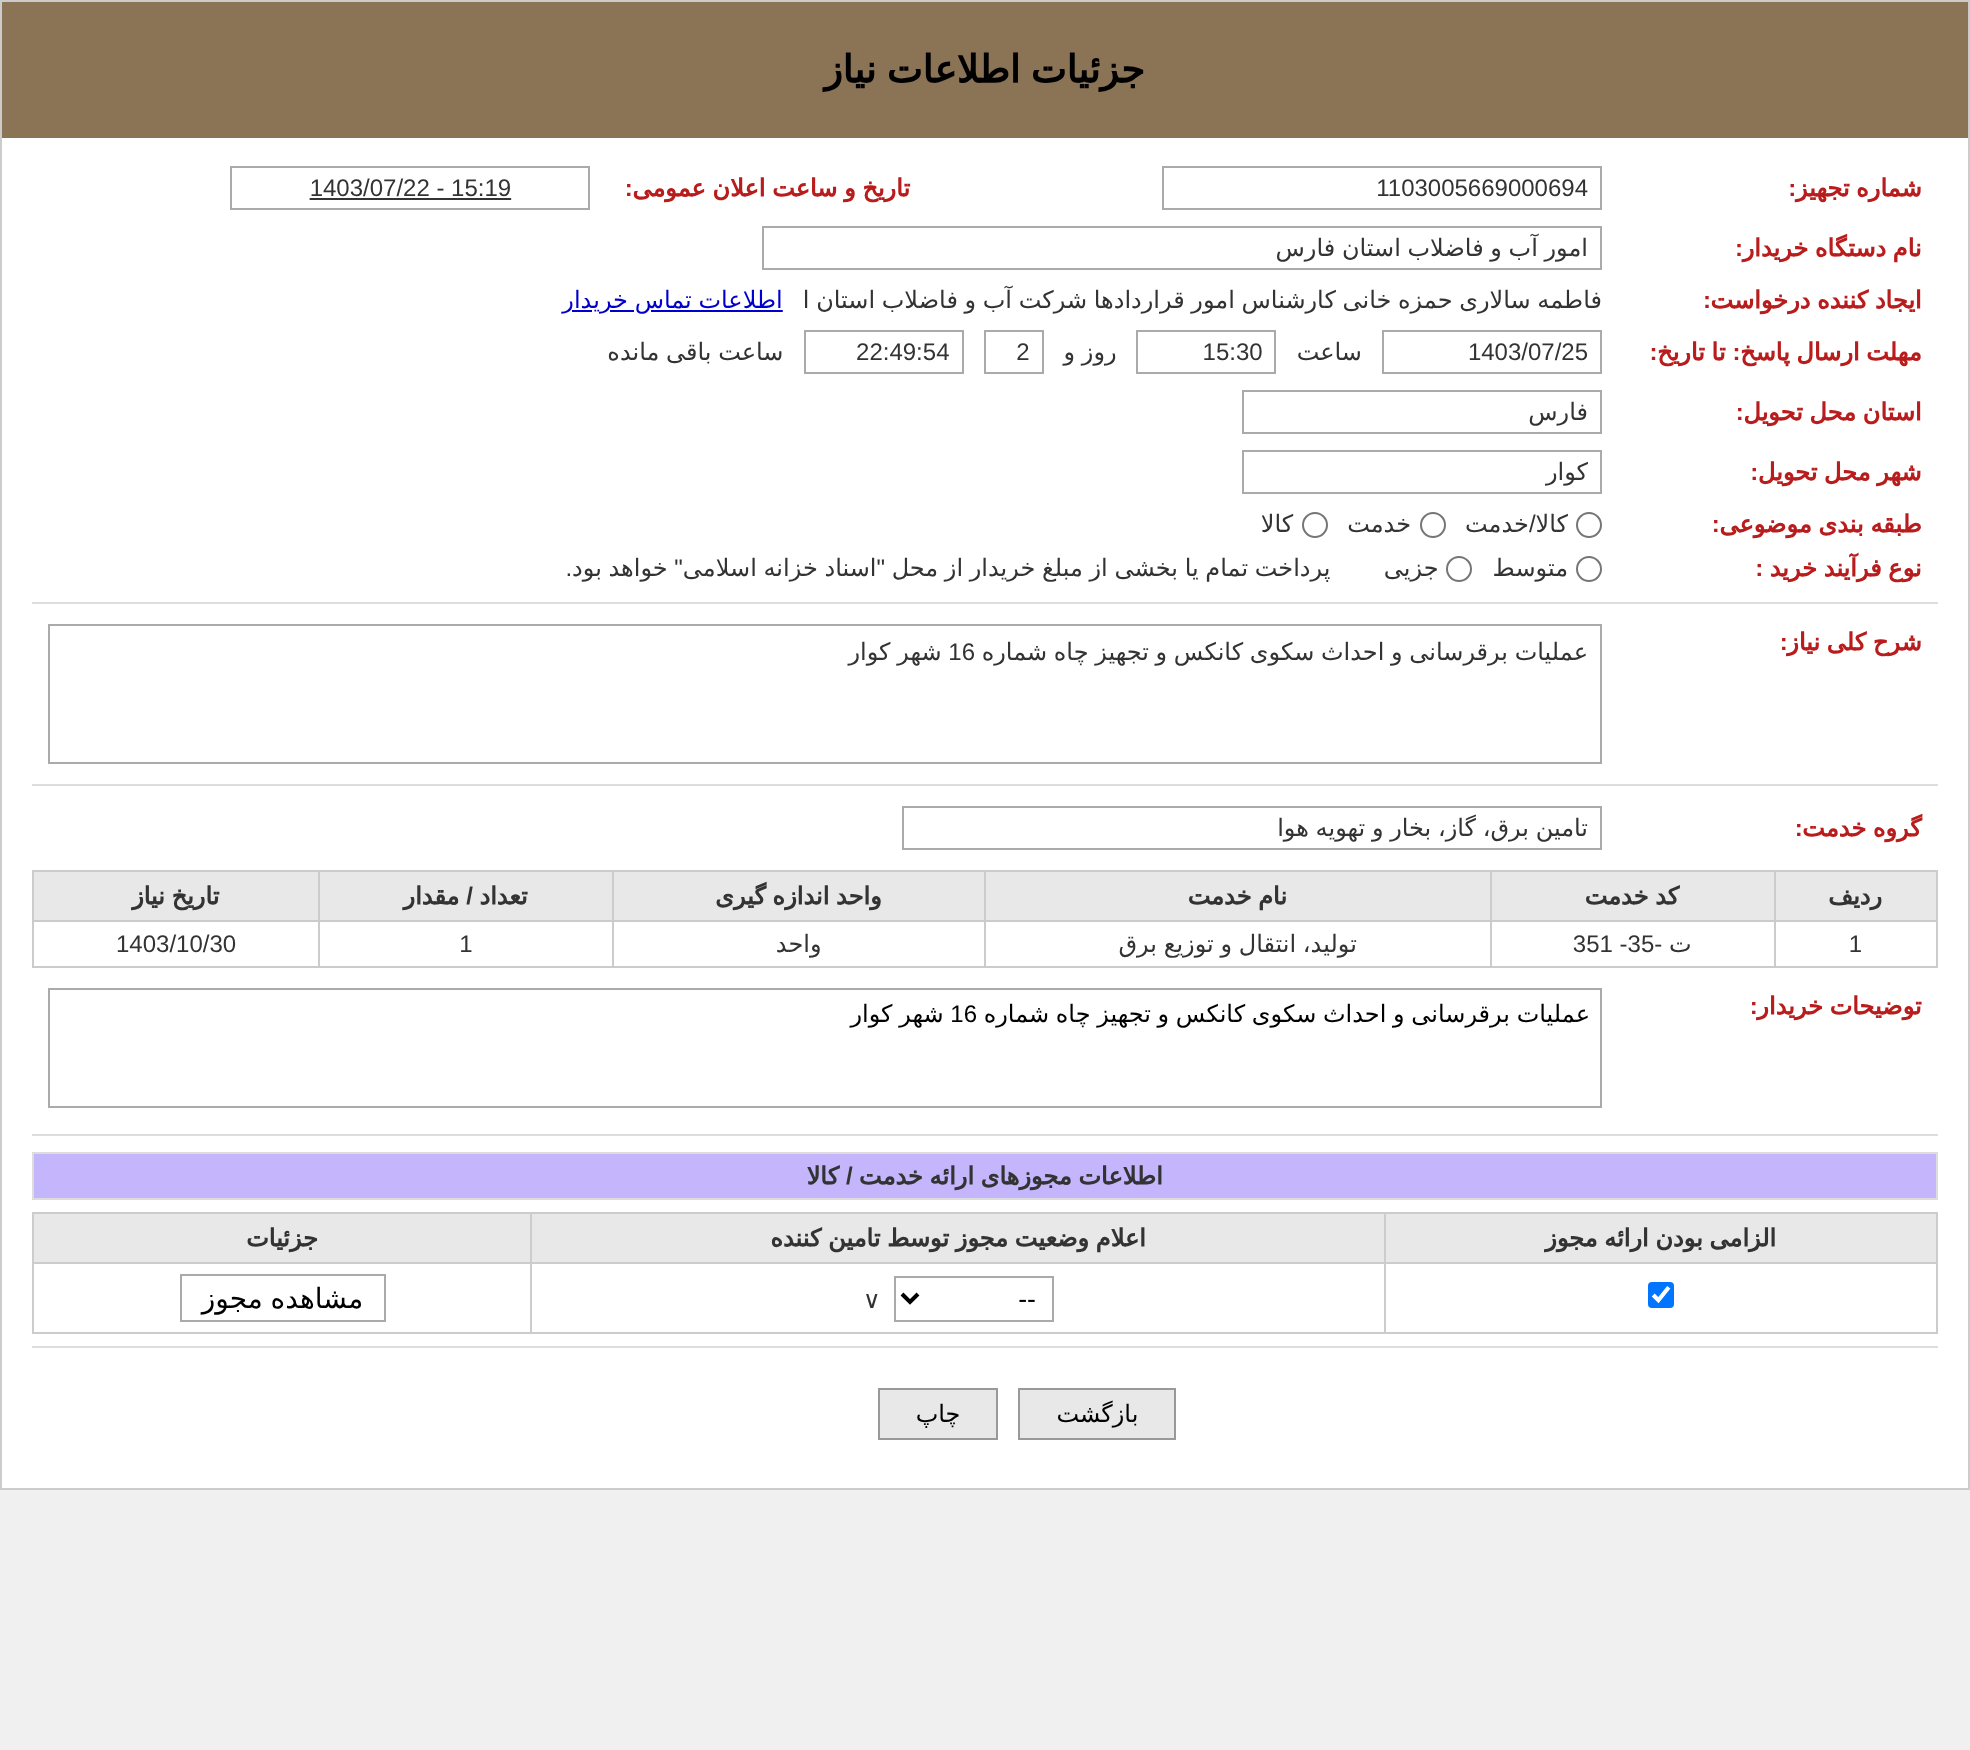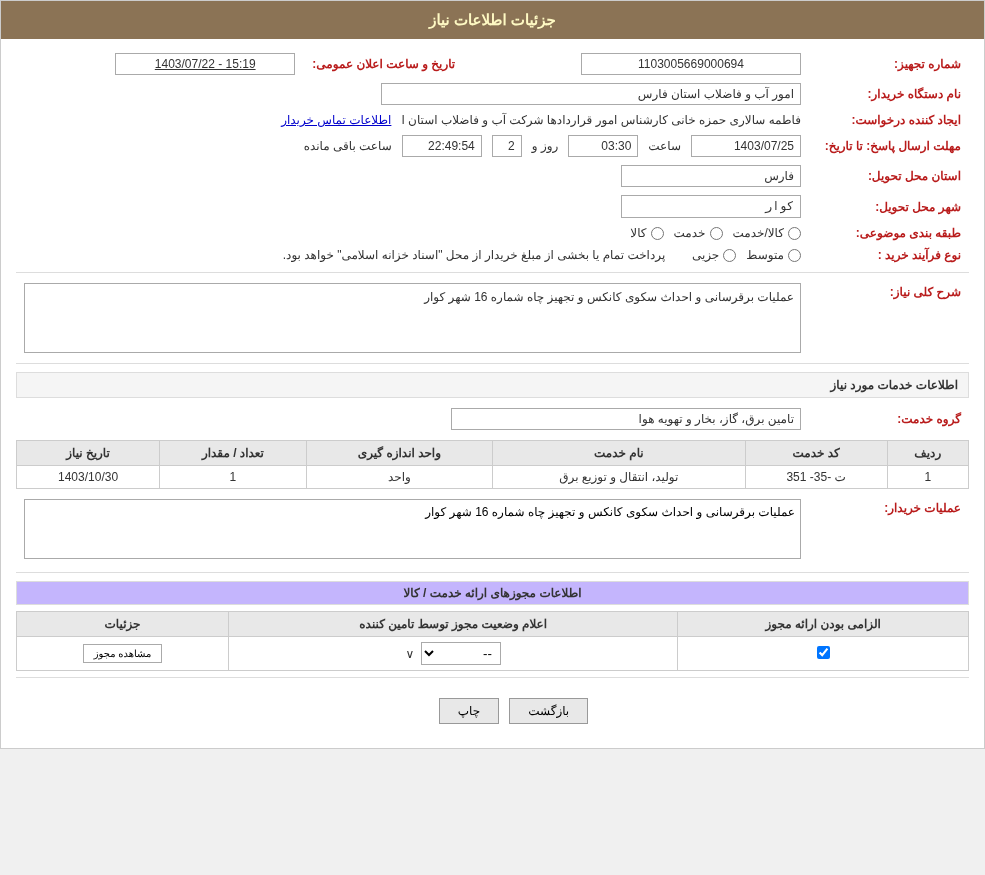--- a/index.html
+++ b/index.html
@@ -11,24 +11,24 @@
       color: #333;
     }
     .page-wrapper {
       max-width: 985px;
       margin: 0 auto;
       background: #fff;
       border: 1px solid #ccc;
     }
     .header-bar {
       background: #8b7355;
-      color: #fef9c3;
-      text-align: center;
-      padding: 10px;
-      font-size: 15px;
+      color: #000000;
+      text-align: center;
+      padding: 22px;
+      font-size: 19px;
       font-weight: bold;
     }
     .content {
       padding: 10px 15px;
     }
     .section-title {
       background: #f5f5f5;
       border: 1px solid #ddd;
       padding: 5px 10px;
       font-weight: bold;
@@ -174,39 +174,39 @@
       min-width: 80px;
     }
     .checkbox-cell {
       text-align: center;
     }
     .view-btn {
       border: 1px solid #aaa;
       background: #fff;
       padding: 3px 10px;
       cursor: pointer;
-      font-size: 10px;
+      font-size: 14px;
     }
   </style>
 </head>
 <body>
 
 <div class="page-wrapper">
   <div class="header-bar">
     <span>جزئیات اطلاعات نیاز</span>
   </div>
 
   <div class="content main-content-area">
 
     <table class="info-table">
       <tbody>
           <tr>
         <td class="label-cell">شماره تجهیز:</td>
         <td class="value-cell">
-          <span class="input-box input-medium" style="direction:ltr; text-align:center;">1103005669000694</span>
+          <span class="input-box input-medium" style="direction:ltr; text-align:right;">1103005669000694</span>
         </td>
         <td class="label-cell" style="text-align:right;">تاریخ و ساعت اعلان عمومی:</td>
         <td class="value-cell">
           <span class="input-box" style="direction:ltr; text-align:center; width:180px;text-decoration:underline;">1403/07/22 - 15:19</span>
         </td>
       </tr>
       <tr>
         <td class="label-cell">نام دستگاه خریدار:</td>
         <td class="value-cell" colspan="3">
           <span class="input-box" style="width:420px;">امور آب و فاضلاب استان فارس</span>
@@ -220,41 +220,41 @@
           <span class="blue-link">اطلاعات تماس خریدار</span>
         </td>
       </tr>
       <tr>
         <td class="label-cell">مهلت ارسال پاسخ: تا تاریخ:</td>
         <td class="value-cell" colspan="3">
           <span class="input-box" style="width:110px;">1403/07/25</span>
           &nbsp;
           <span>ساعت</span>
           &nbsp;
-          <span class="input-box" style="width:70px;">03:30</span>
+          <span class="input-box" style="width:70px;">15:30</span>
           &nbsp;
           <span>روز و</span>
           &nbsp;
           <span class="input-box" style="width:30px;">2</span>
           &nbsp;
           <span class="input-box" style="width:80px;">22:49:54</span>
           &nbsp;
           <span>ساعت باقی مانده</span>
         </td>
       </tr>
       <tr>
         <td class="label-cell">استان محل تحویل:</td>
         <td class="value-cell" colspan="3">
           <span class="input-box" style="width:180px;">فارس</span>
         </td>
       </tr>
       <tr>
         <td class="label-cell">شهر محل تحویل:</td>
         <td class="value-cell" colspan="3">
-          <span class="input-box" style="width:180px;font-family:Liberation Mono, monospace;">کوار</span>
+          <span class="input-box" style="width:180px;">کوار</span>
         </td>
       </tr>
       <tr>
         <td class="label-cell">طبقه بندی موضوعی:</td>
         <td class="value-cell" colspan="3">
           <div class="radio-group">
             <div class="radio-item">
               <input type="radio" name="tabaqe" style="">
               <span>کالا/خدمت</span>
             </div>
@@ -299,21 +299,20 @@
           <div class="beschreibung-area">
             <span>عملیات برقرسانی و احداث سکوی کانکس و تجهیز چاه شماره 16 شهر کوار</span>
           </div>
         </td>
       </tr>
     </tbody>
       </table>
 
     <hr class="divider">
 
-    <div class="section-title">اطلاعات خدمات مورد نیاز</div>
 
     <table class="info-table">
       <tbody>
           <tr>
         <td class="label-cell">گروه خدمت:</td>
         <td>
           <span class="input-box" style="width:350px;">تامین برق، گاز، بخار و تهویه هوا</span>
         </td>
       </tr>
     </tbody>
@@ -338,21 +337,21 @@
     <td>واحد</td>
     <td>1</td>
     <td>1403/10/30</td>
   </tr>
         </tbody>
     </table>
 
     <table class="info-table">
       <tbody>
           <tr>
-        <td class="label-cell" style="vertical-align:top; padding-top:6px;">عملیات خریدار:</td>
+        <td class="label-cell" style="vertical-align:top; padding-top:6px;">توضیحات خریدار:</td>
         <td>
           <textarea class="textarea-box" style="">عملیات برقرسانی و احداث سکوی کانکس و تجهیز چاه شماره 16 شهر کوار</textarea>
         </td>
       </tr>
     </tbody>
       </table>
 
     <hr class="divider">
 
     <div class="section-subtitle">اطلاعات مجوزهای ارائه خدمت / کالا</div>

